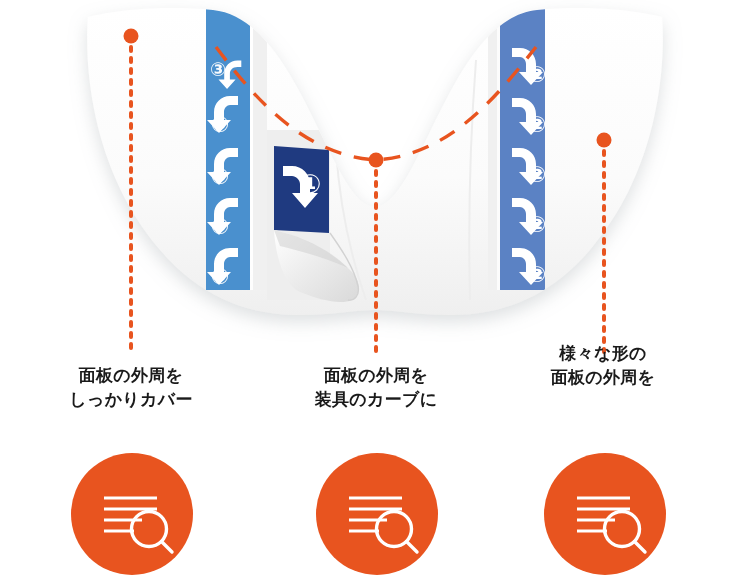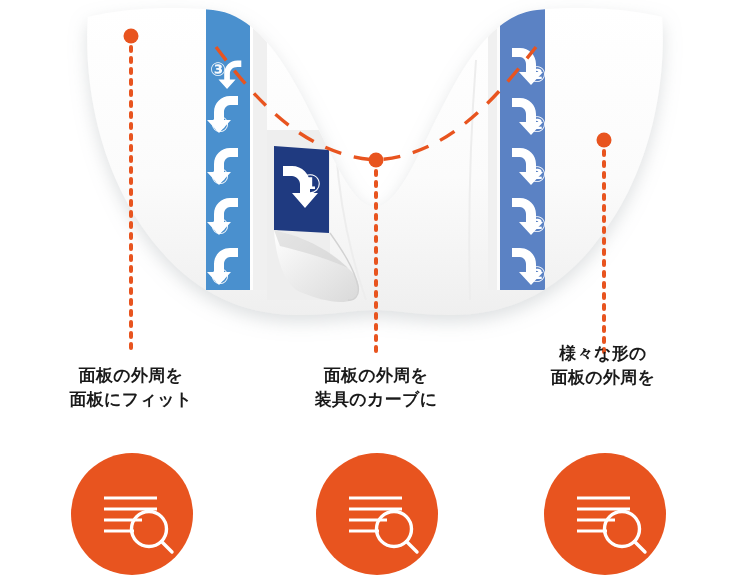--- a/index.html
+++ b/index.html
@@ -227,21 +227,21 @@
       <line x1="376" y1="160" x2="376" y2="352" stroke="#E8541F" stroke-width="4" stroke-dasharray="4 7" stroke-linecap="round"></line>
       <circle cx="376" cy="160" r="7.5" fill="#E8541F"></circle>
 
       <line x1="604" y1="140" x2="604" y2="352" stroke="#E8541F" stroke-width="4" stroke-dasharray="4 7" stroke-linecap="round"></line>
       <circle cx="604" cy="140" r="7.5" fill="#E8541F"></circle>
     </g>
   </svg>
 
   <div class="caption" id="caption-0">
     <span class="cap-line">面板の外周を</span>
-    <span class="cap-line">面板にフィット</span>
+    <span class="cap-line">しっかりカバー</span>
   </div>
 
   <div class="caption" id="caption-1">
     <span class="cap-line">面板の外周を</span>
     <span class="cap-line">装具のカーブに</span>
   </div>
 
   <div class="caption" id="caption-2">
     <span class="cap-line">様々な形の</span>
     <span class="cap-line">面板の外周を</span>

